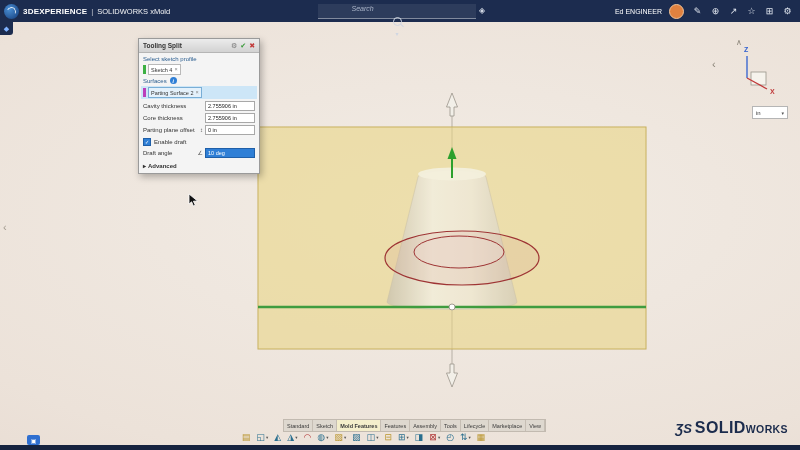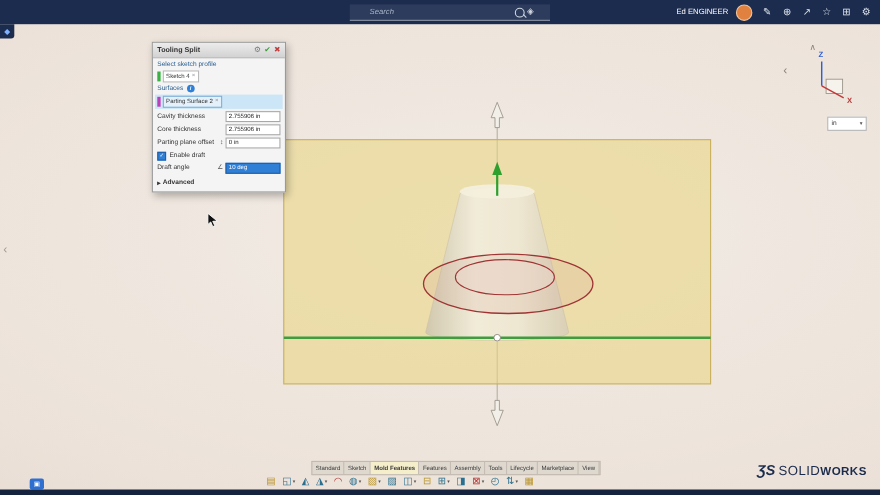--- a/index.html
+++ b/index.html
@@ -11,21 +11,21 @@
   .brandwrap{display:flex;align-items:center;gap:4px;padding-left:4px;}
   .compass{width:15px;height:15px;border-radius:50%;
     background:radial-gradient(circle at 35% 35%,#4a8fd4,#123a78);position:relative;flex:0 0 auto;}
   .compass::after{content:"";position:absolute;inset:3px;border-radius:50%;
     border:1.5px solid rgba(255,255,255,.85);border-left-color:transparent;border-bottom-color:transparent;
     transform:rotate(-20deg);}
   .brand{font-size:8px;font-weight:bold;letter-spacing:.2px;}
   .brand-div{font-size:8px;opacity:.7;}
   .appname{font-size:7.5px;opacity:.95;}
   .searchwrap{position:absolute;left:318px;top:4px;width:150px;height:14px;display:flex;align-items:center;
-    background:rgba(255,255,255,.08);border-bottom:1px solid rgba(255,255,255,.4);padding:0 16px;gap:4px;}
+    background:rgba(255,255,255,.08);border-bottom:1px solid rgba(255,255,255,.4);padding:0 4px;gap:4px;flex-direction:column;}
   .search-input{flex:1;background:transparent;border:none;outline:none;color:#dfe5ee;
     font-size:7px;font-style:italic;font-family:"Liberation Sans",sans-serif;min-width:0;}
   .search-input::placeholder{color:#aab4c8;font-style:italic;}
   .mag{width:7px;height:7px;border:1.2px solid #cfd6e2;border-radius:50%;position:relative;flex:0 0 auto;}
   .mag::after{content:"";position:absolute;width:4px;height:1.2px;background:#cfd6e2;
     transform:rotate(45deg);right:-3px;bottom:-1px;}
   .sdd{font-size:6px;color:#cfd6e2;}
   .tagicon{position:absolute;left:479px;top:7px;font-size:8px;color:#cfd6e2;line-height:1;}
   .usercluster{position:absolute;right:6px;top:0;height:22px;display:flex;align-items:center;gap:7px;}
   .username{font-size:7px;white-space:nowrap;}
@@ -97,21 +97,21 @@
   .tab.active{background:#f4eecb;font-weight:bold;}
   .moldbar{position:absolute;left:240px;top:430px;height:15px;display:flex;align-items:center;gap:2px;z-index:15;}
   .tool{display:flex;align-items:center;height:14px;padding:0 2px;}
   .tglyph{font-size:9px;line-height:1;}
   .tdd{font-size:4.5px;color:#555;margin-left:1px;}
 
   
   .sw-logo{position:absolute;right:12px;top:419px;display:flex;align-items:baseline;gap:3px;
     color:var(--navy,#1b2b4c);z-index:15;justify-content:center;}
   .logo-mark{font-size:13px;font-weight:bold;font-style:italic;line-height:1;}
-  .logo-solid{font-size:12px;letter-spacing:.4px;}
+  .logo-solid{font-size:16px;letter-spacing:.4px;font-weight:bold;}
   .logo-works{font-size:10.5px;font-weight:bold;letter-spacing:.4px;margin-top:44px;}
   .task-icon{position:absolute;left:27px;top:435px;width:13px;height:10px;background:#2f6fd0;
     border-radius:2px;color:#fff;font-size:6px;display:flex;align-items:center;justify-content:center;z-index:16;}
   .bottomstrip{position:absolute;left:0;bottom:0;width:800px;height:5px;background:#16233f;z-index:16;}
   .cursor{position:absolute;left:188px;top:193px;z-index:40;}
 </style>
 </head>
 <body>
 
 <div class="canvas"></div>
@@ -135,20 +135,26 @@
   <ellipse cx="459" cy="252" rx="45" ry="16" fill="rgba(235,215,205,0.45)" style="stroke:var(--parting-line,#9e3434)" stroke-width="1"></ellipse>
   <line x1="258" y1="307" x2="646" y2="307" style="stroke:var(--sketch-line,#3f9c3f)" stroke-width="2.4"></line>
   <circle cx="452" cy="307" r="3" fill="#ffffff" stroke="#8a857c" stroke-width="0.8"></circle>
   <line x1="452" y1="178" x2="452" y2="159" stroke="#2da02d" stroke-width="2"></line>
   <polygon points="452,147 447.5,159 456.5,159" fill="#2da02d"></polygon>
   <path d="M452,93 L446.5,107 L450,107 L450,116 L454,116 L454,107 L457.5,107 Z" fill="#f2efe8" stroke="#9a948a" stroke-width="0.8"></path>
   <path d="M452,387 L446.5,373 L450,373 L450,364 L454,364 L454,373 L457.5,373 Z" fill="#f2efe8" stroke="#9a948a" stroke-width="0.8"></path>
 </svg>
 
 <div class="topbar">
+  <div class="brandwrap">
+    <div class="compass"></div>
+    <span class="brand">3DEXPERIENCE</span>
+    <span class="brand-div">|</span>
+    <span class="appname">SOLIDWORKS xMold</span>
+  </div>
   <div class="searchwrap">
     <input class="search-input" placeholder="Search" style="">
     <span class="mag"></span>
     <span class="sdd">▾</span>
   </div>
   <span class="tagicon">◈</span>
   <div class="usercluster">
     <span class="username">Ed ENGINEER</span>
     <span class="avatar"></span>
     <span class="actions" id="topbar-actions">

